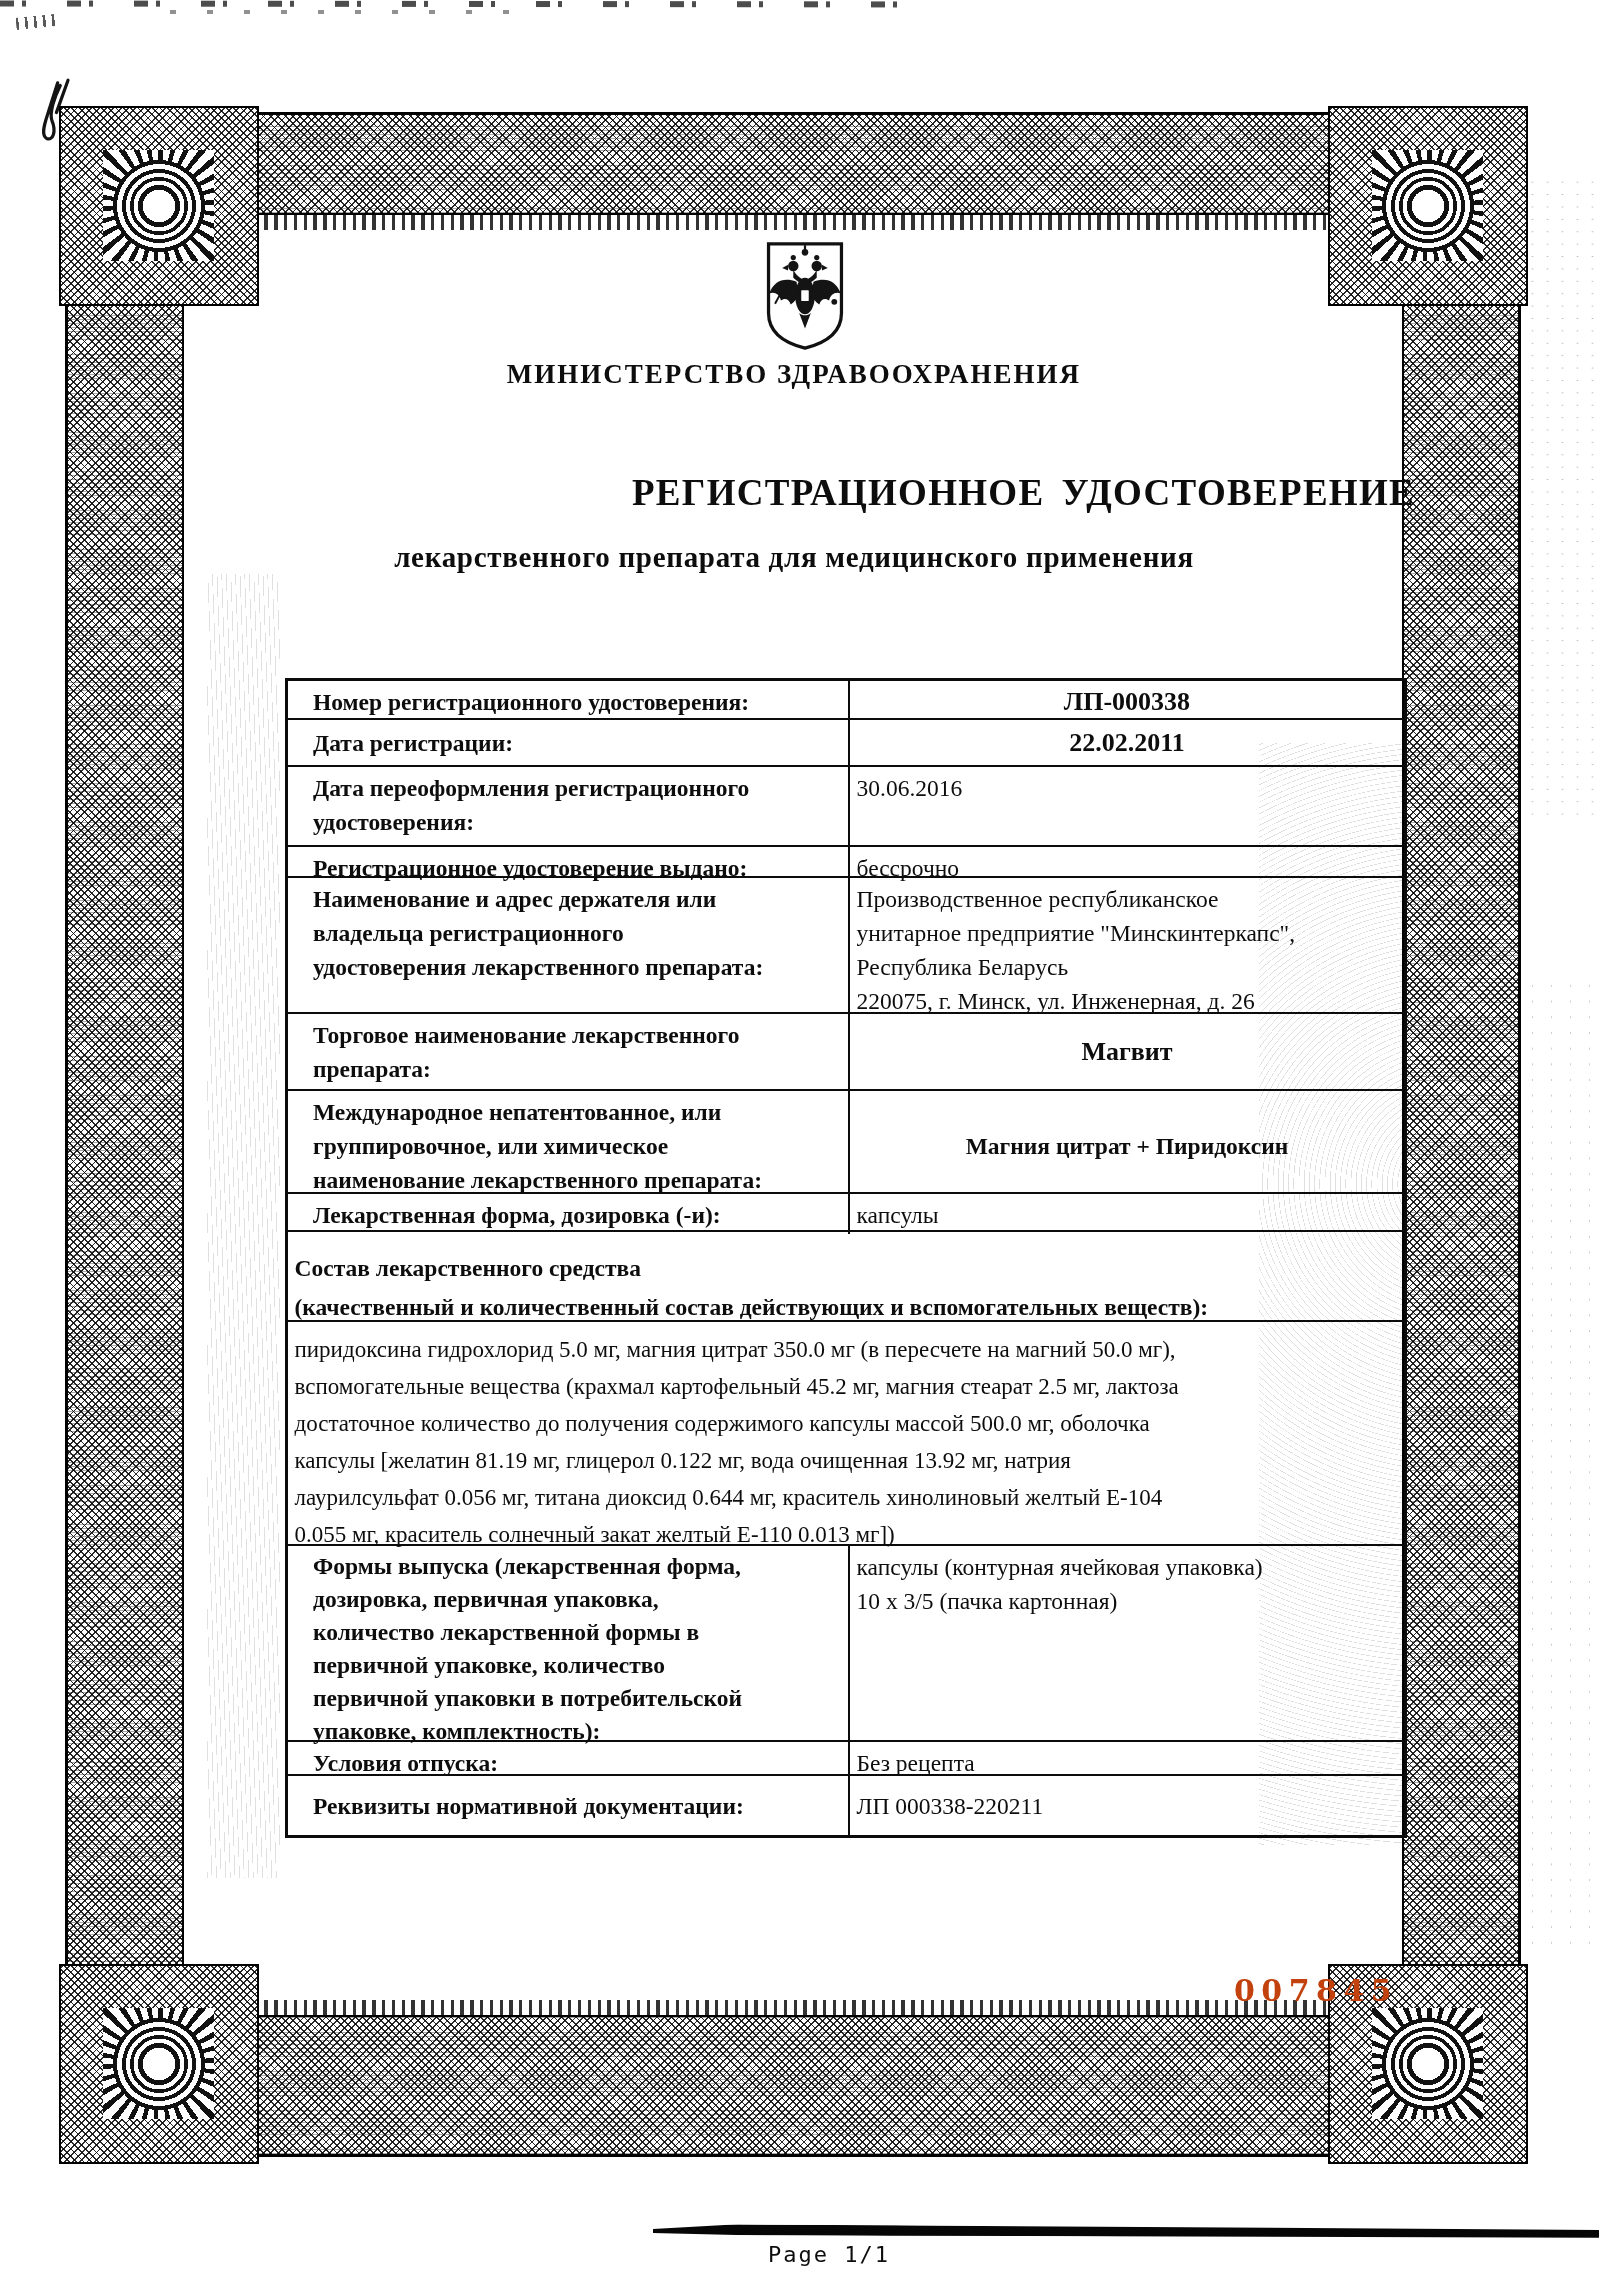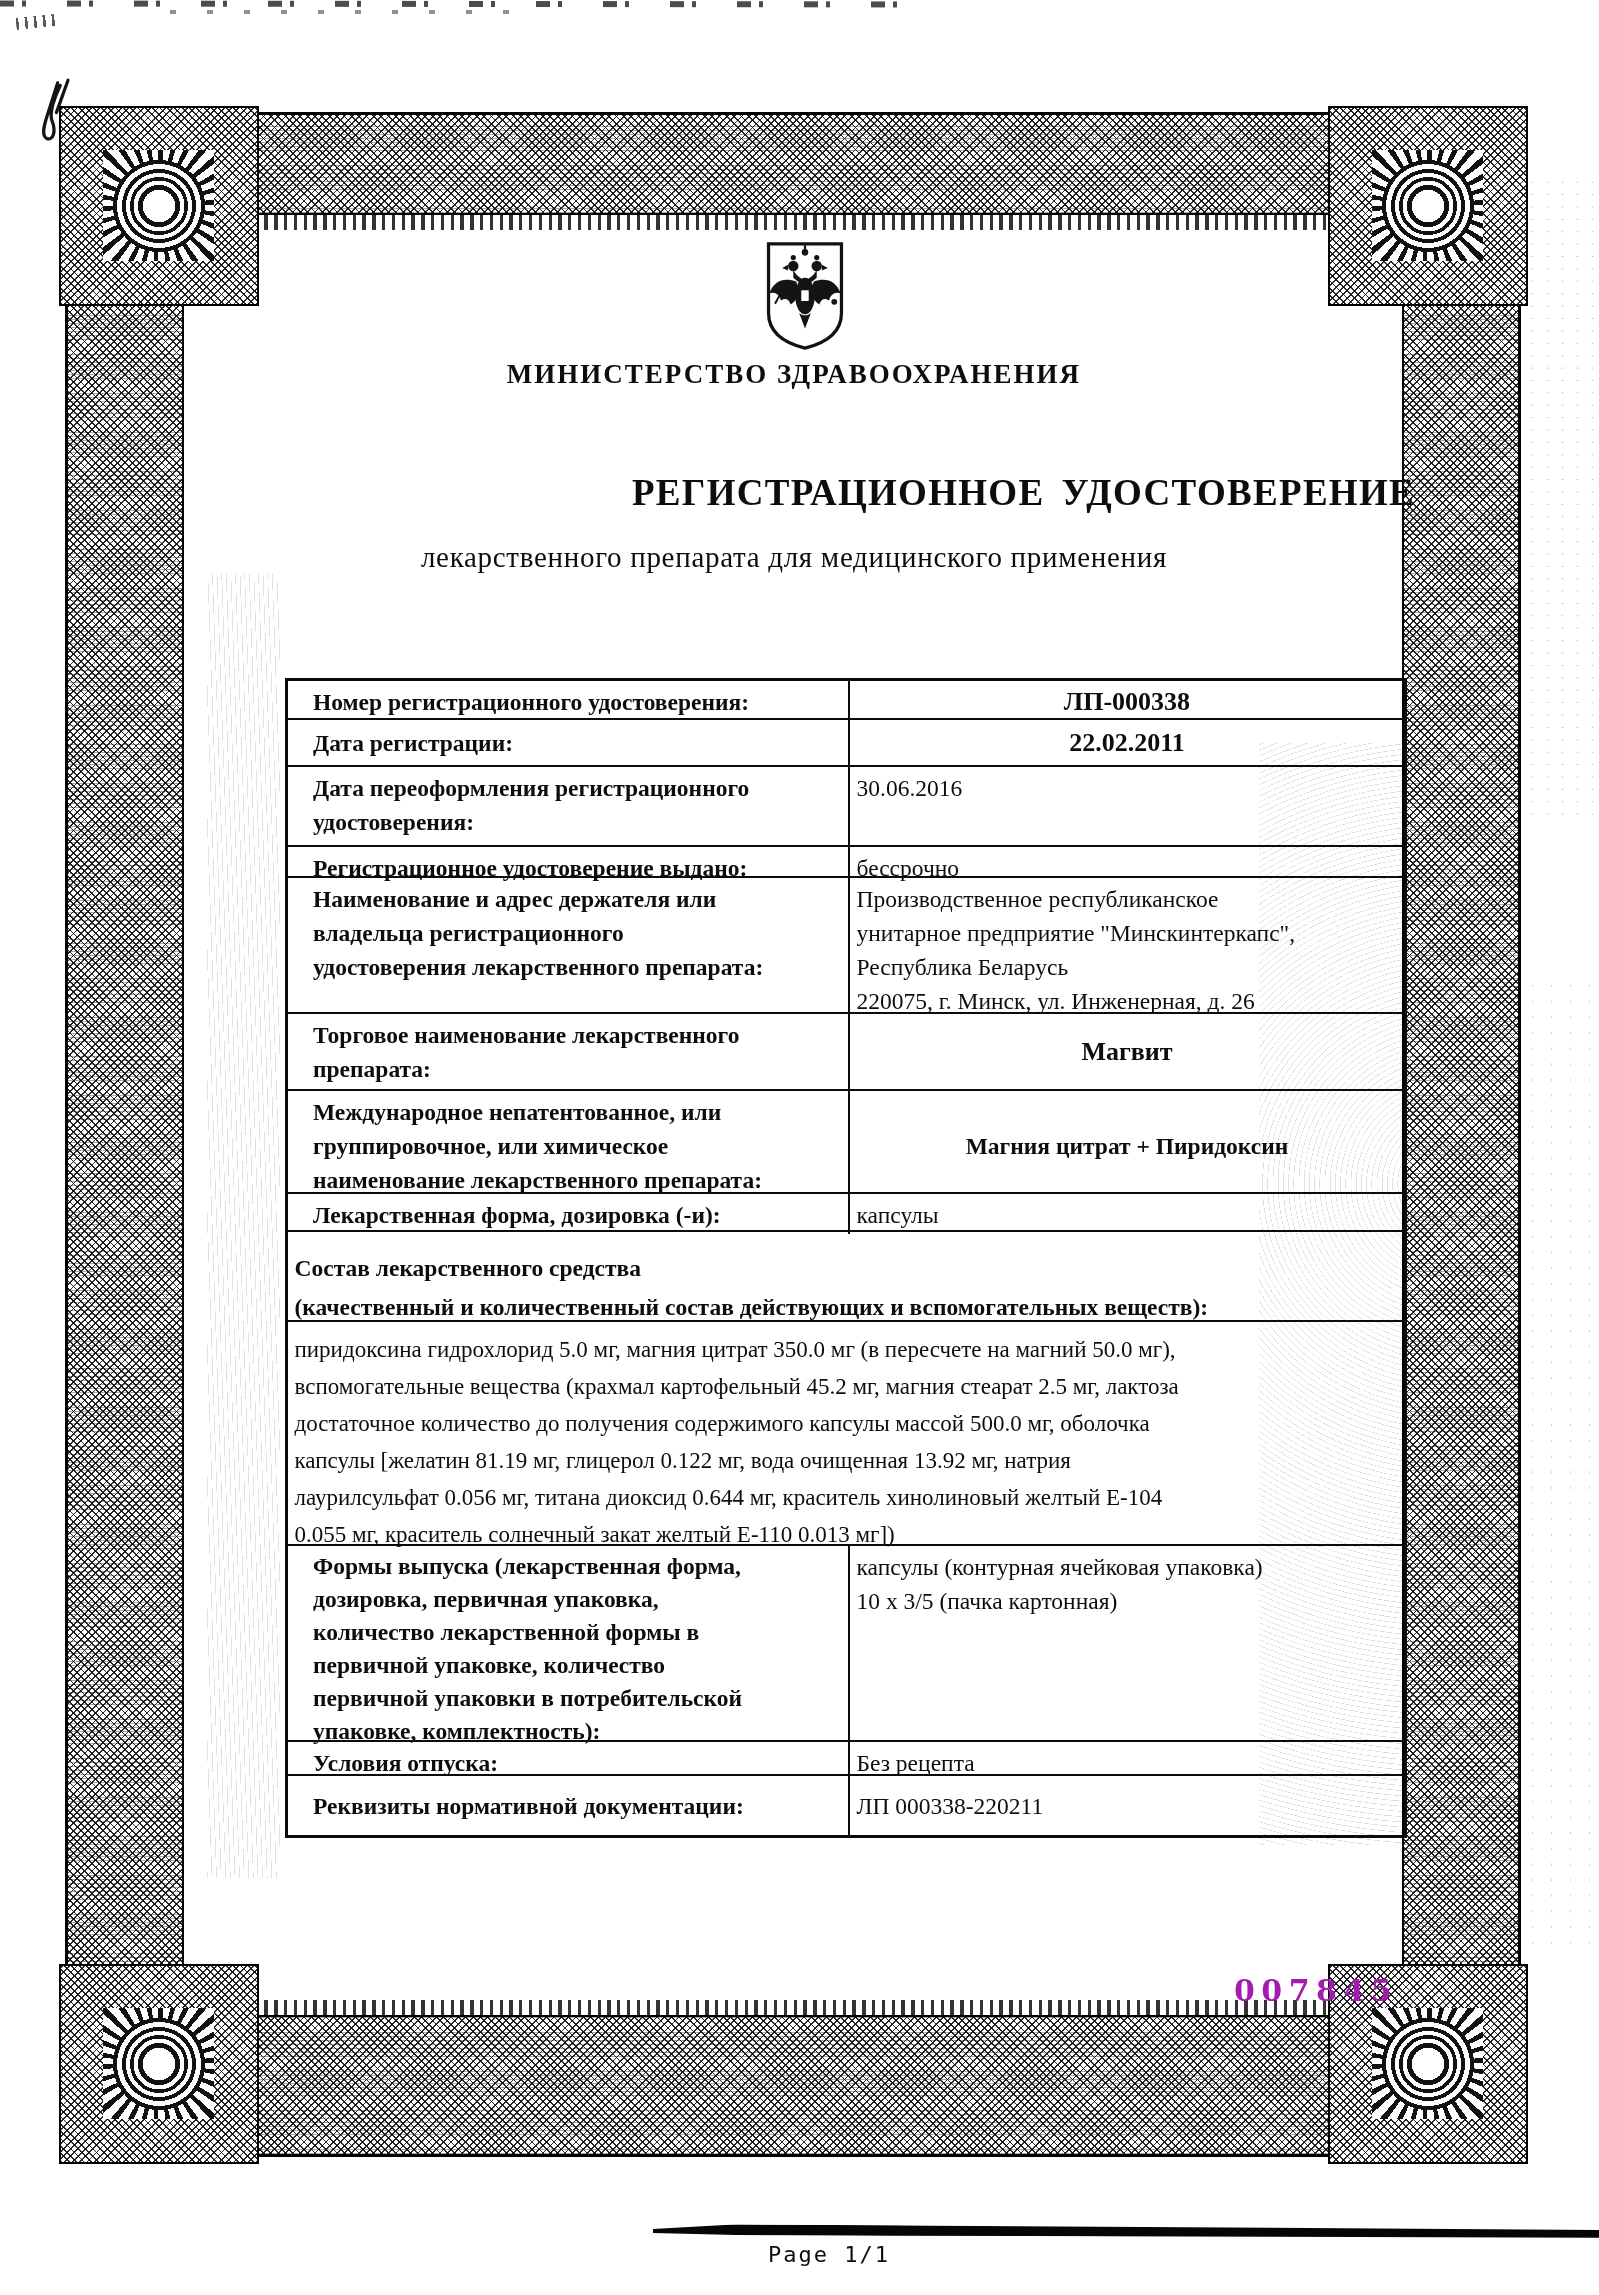--- a/index.html
+++ b/index.html
@@ -58,42 +58,42 @@
     background-repeat:no-repeat,no-repeat,repeat,repeat;}
   .rtl{left:-6.5px;top:-6.5px;} .rtr{right:-6.5px;top:-6.5px;}
   .rbl{left:-6.5px;bottom:-6.5px;} .rbr{right:-6.5px;bottom:-6.5px;}
 
   
   .emblem{left:762px;top:240px;width:86px;height:112px;}
   .ministry{left:173px;top:357px;width:1242px;text-align:center;font-weight:bold;
     font-size:27px;line-height:35px;letter-spacing:2px;}
   .doc-title{left:173px;top:471px;width:1242px;text-align:right;font-weight:bold;
     font-size:37px;letter-spacing:1.3px;word-spacing:6.5px;}
-  .doc-subtitle{left:173px;top:541px;width:1242px;text-align:center;font-weight:normal;
+  .doc-subtitle{left:173px;top:541px;width:1242px;text-align:center;font-weight:bold;
     font-size:29px;letter-spacing:0.7px;}
 
   
   .regtable{left:285px;top:678px;width:1122px;border:3.3px solid #0b0b0b;box-sizing:border-box;}
   .trow{display:grid;grid-template-columns:560px 1fr;border-bottom:2.6px solid #0b0b0b;box-sizing:border-box;}
   .trow.full{grid-template-columns:1fr;}
   .trow:last-child{border-bottom:none;}
   .cell{padding:3.9px 6.5px 2.6px 6.5px;box-sizing:border-box;}
   .cr{border-left:2.6px solid #0b0b0b;}
   .lbl{font-weight:bold;font-size:23.5px;line-height:34px;padding-left:25px;}
   .val{font-size:23.5px;line-height:34px;}
   .vc{display:flex;align-items:center;}
   .center{justify-content:center;text-align:center;}
   .vbold{font-weight:bold;font-size:26px;}
   .comp-h{font-weight:bold;font-size:23.5px;line-height:39px;padding-top:17px;}
   .comp-t{font-size:23px;line-height:37px;padding-top:9px;padding-right:39px;}
   .tight{line-height:33px;}
 
   
   .serial{left:1234px;top:1973px;font-size:30px;font-weight:bold;letter-spacing:6.5px;
-    color:#a21caf;font-family:"DejaVu Serif","Liberation Serif",serif;}
+    color:#c2410c;font-family:"DejaVu Serif","Liberation Serif",serif;}
   .pagefoot{left:768px;top:2242px;font-size:22px;letter-spacing:2px;color:#0d0d0d;
     font-family:"DejaVu Sans Mono","Liberation Mono",monospace;}
 
   svg{display:block;}
 </style>
 </head>
 <body>
 
 <div id="page">
 

